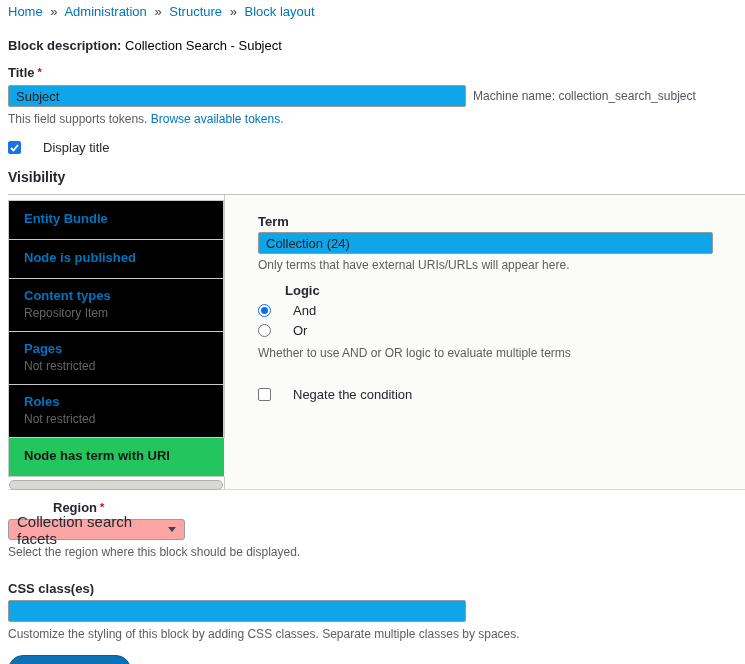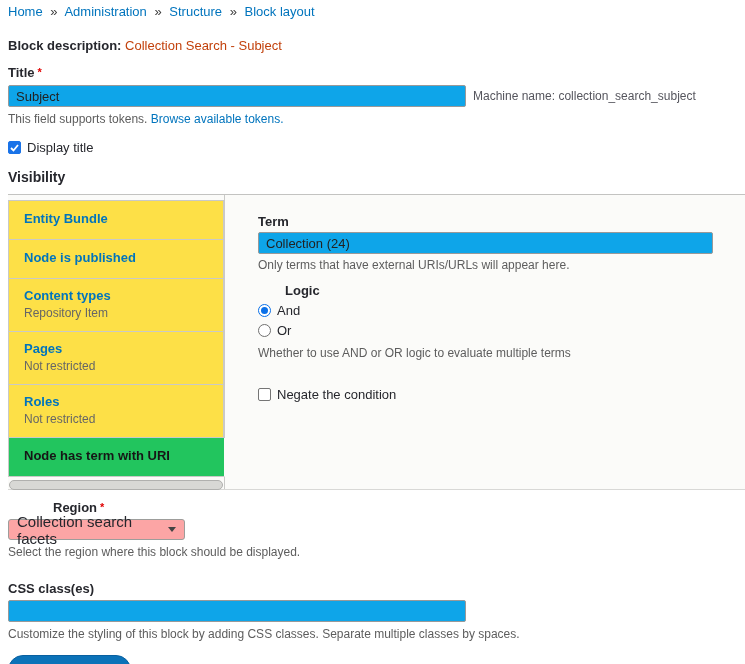--- a/index.html
+++ b/index.html
@@ -8,58 +8,58 @@
   .page { padding:4px 0 0 8px; }
 
   
   .breadcrumb { font-size:13px; line-height:15px; }
   .breadcrumb a { color:#0074bd; text-decoration:none; cursor:pointer; }
   .breadcrumb .sep { color:#3c3c3c; margin:0 4px; }
 
   
   .block-desc { margin-top:19px; }
   .block-desc .lbl { font-weight:bold; }
-  .block-desc .val { color:#c2410c; }
+  .block-desc .val { color:#000000; }
 
   label.f-label, .f-label { display:block; font-weight:bold; font-size:13px; line-height:15px; }
   .req { color:#e00000; font-size:11px; vertical-align:top; margin-left:3px; }
 
   .title-label { margin-top:12px; }
   .input-row { margin-top:5px; display:flex; align-items:center; }
   input.text {
     width:458px; height:22px; border:1px solid #999; border-radius:2px;
     padding:2px 7px; font-family:"Liberation Sans", sans-serif; font-size:13px;
     color:#222; background:#0ea5e9; outline:none;
   }
   .machine { margin-left:7px; font-size:12px; color:#55555d; white-space:nowrap; }
 
   .help { margin-top:5px; font-size:12px; color:#5d5d5d; }
   .help a { color:#0074bd; text-decoration:none; cursor:pointer; }
 
-  .check-row { display:flex; align-items:center; gap:6px; }
+  .check-row { display:flex; align-items:center; gap:22px; }
   .display-row { margin-top:14px; }
 
   .cb { width:13px; height:13px; border-radius:2px; display:inline-flex;
         align-items:center; justify-content:center; flex:none; cursor:pointer; }
   .cb.checked { background:#1a73e8; border:1px solid #1a73e8; }
   .cb.unchecked { background:#fff; border:1px solid #757575; }
 
   .radio { width:13px; height:13px; border-radius:50%; flex:none; display:inline-flex;
            align-items:center; justify-content:center; background:#fff; cursor:pointer; }
   .radio.selected { border:1.5px solid #0a70e8; }
   .radio.selected .dot { width:7px; height:7px; border-radius:50%; background:#0a70e8; }
   .radio.unselected { border:1px solid #707070; }
 
   .vis-heading { margin-top:14px; font-size:14px; font-weight:bold; }
 
   
   .vt { margin-top:9px; display:flex; height:296px; background:#fbfbf9;
         border-top:1px solid #c3c3c1; border-bottom:1px solid #d8d8d6; }
   .vt-menu { width:216px; flex:none; padding-top:5px; position:relative; z-index:2; }
-  .vt-item { background:#fde047; border-left:1px solid #c9c9c7; border-right:1px solid #c9c9c7;
+  .vt-item { background:#000000; border-left:1px solid #c9c9c7; border-right:1px solid #c9c9c7;
              border-bottom:1px solid #c9c9c7; padding:10px 15px 12px; cursor:pointer; }
   .vt-item:first-child { border-top:1px solid #c9c9c7; }
   .vt-item.has-summary { padding:9px 15px 10px; }
   .vt-item.active { background:#22c55e; border-right-color:#fbfbf9; margin-right:-1px; }
   .vt-label { color:#0074bd; font-weight:bold; font-size:13px; line-height:16px; }
   .vt-item.active .vt-label { color:#161616; }
   .vt-summary { color:#666; font-size:12px; line-height:15px; margin-top:2px; }
   .vt-sliver { height:10px; background:#d8d8d5; border:1px solid #b0b0ae;
                border-radius:5px; margin:3px 1px 0 1px; }
 

